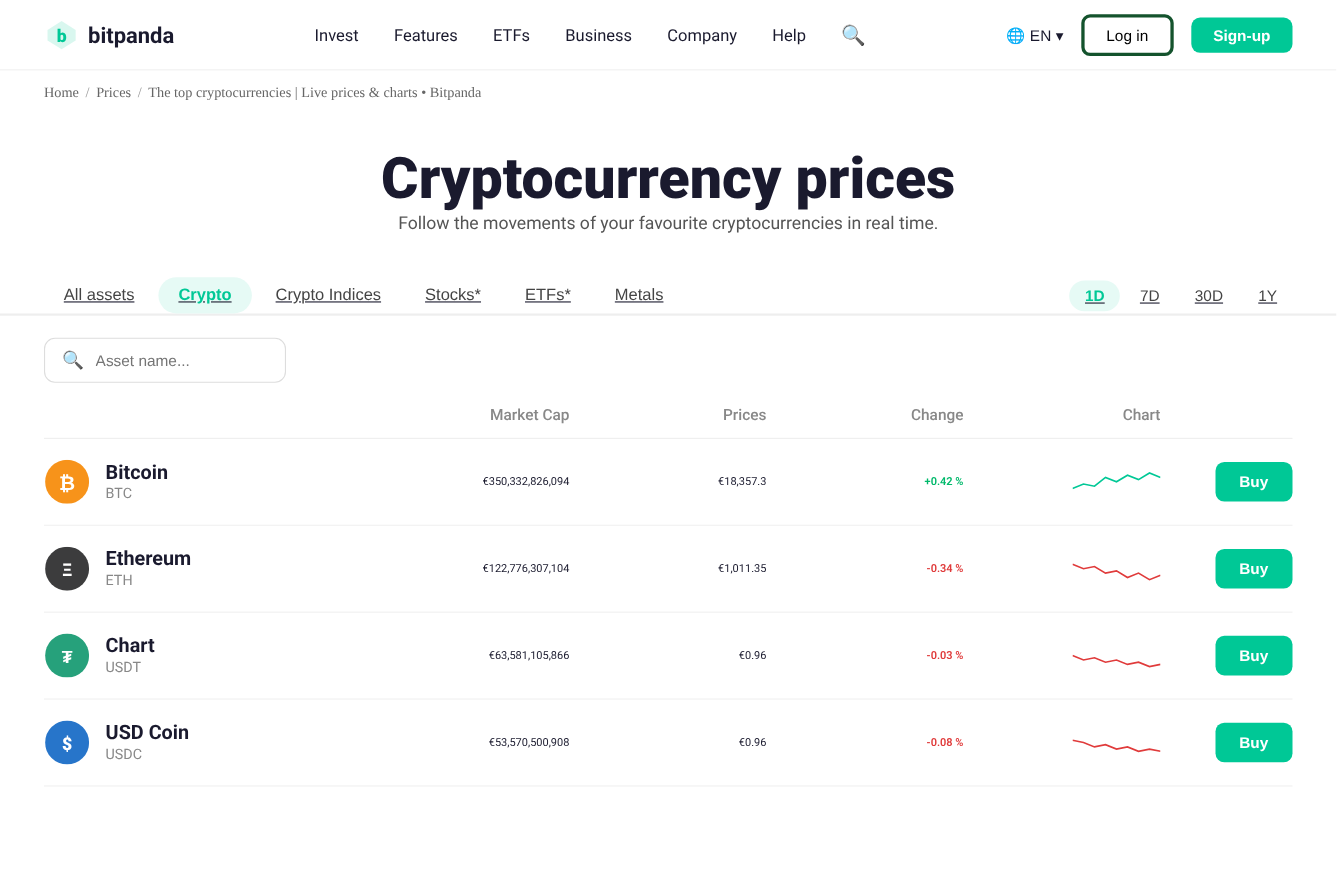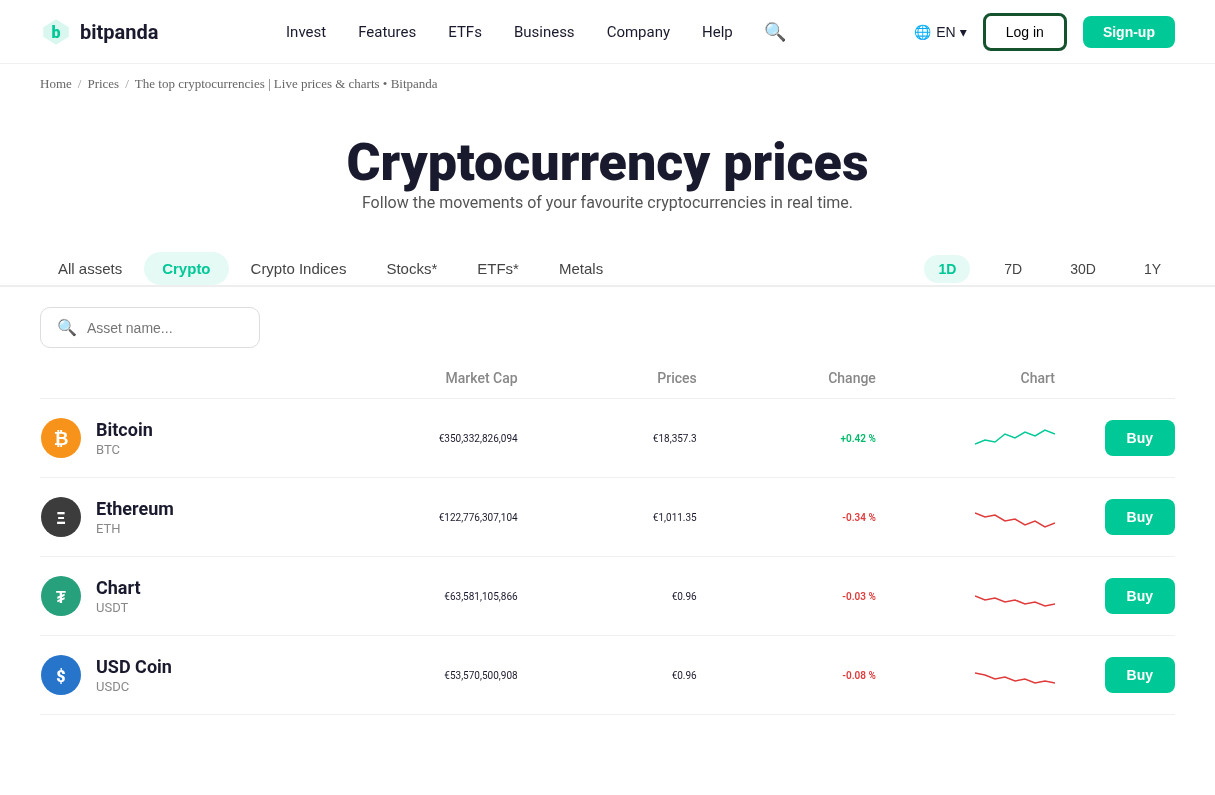--- a/index.html
+++ b/index.html
@@ -27,29 +27,29 @@
     .breadcrumb-sep { color: #999; }
 
     
     .hero { text-align: center; padding: 30px 20px 20px; }
     .hero h1 { font-size: 52px; font-weight: 900; color: #1a1a2e; line-height: 1.1; }
     .hero p { font-size: 16px; color: #555; margin-top: 2px; }
 
     
     .filter-bar {
       display: flex; justify-content: space-between;
-      padding: 20px 40px 0; border-bottom: 2px solid #eee;
+      padding: 20px 40px 0; border-bottom: 2px solid #eee; text-decoration: underline;
     }
     .filter-tabs { display: flex; align-items: center; gap: 4px; }
     .filter-tab {
       padding: 8px 18px; border-radius: 50px; font-size: 15px; cursor: pointer;
       color: #444; border: none; background: none; font-weight: 500;
     }
     .filter-tab.active { background: #e6faf5; color: #00c896; font-weight: 600; }
-    .time-filters { display: flex; align-items: center; gap: 20px; }
+    .time-filters { display: flex; align-items: center; gap: 4px; }
     .time-btn {
       padding: 6px 14px; border-radius: 50px; font-size: 14px; cursor: pointer;
       color: #444; border: none; background: none; font-weight: 500;
     }
     .time-btn.active { background: #e6faf5; color: #00c896; font-weight: 600; }
 
     
     .table-area { padding: 20px 40px; }
 
     

